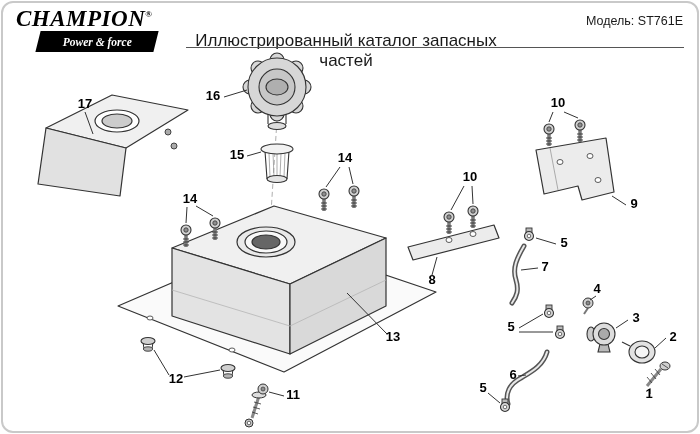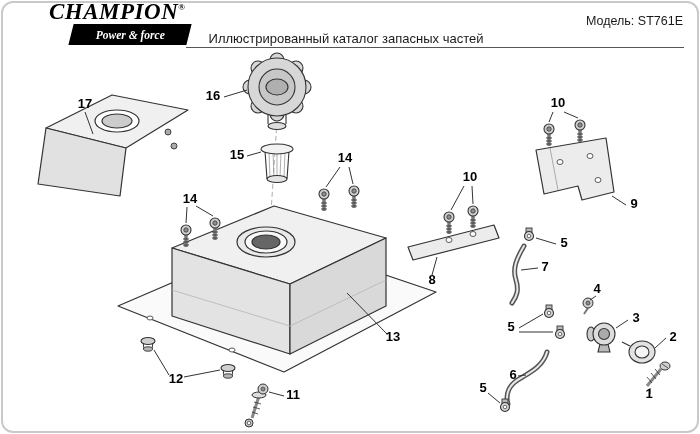--- a/index.html
+++ b/index.html
@@ -1,30 +1,30 @@
 <!DOCTYPE html>
 <html><head>
 <meta charset="utf-8">
 <style>
   html, body { margin:0; padding:0; width:700px; height:434px; background:#fff;
                font-family:"Liberation Sans", sans-serif; }
   body { position:relative; overflow:hidden; }
   .page-frame { position:absolute; left:1px; top:1px; width:694px; height:428px;
                 border:2px solid #c9c9c9; border-radius:12px; background:#fff; }
-  .logo { position:absolute; left:16px; top:0; width:172px;margin-left:33px; }
+  .logo { position:absolute; left:16px; top:7px; width:172px; }
   .logo-name { font-family:"Liberation Serif", serif; font-weight:bold; font-style:italic;
                font-size:23px; letter-spacing:0.5px; color:#000; line-height:1; white-space:nowrap; }
   .logo-reg { font-size:9px; vertical-align:super; font-style:normal; }
   .logo-banner { margin:1px 0 0 22px; width:118px; background:#000; color:#fff;
                  transform:skewX(-14deg); text-align:center; padding:1px 0 2px 0; }
   .logo-banner span { display:inline-block; transform:skewX(14deg);
                       font-family:"Liberation Serif", serif; font-style:italic;
                       font-weight:bold; font-size:11.5px; line-height:1.1; }
   .header-title { position:absolute; top:31px; left:192px; width:308px; text-align:center;
-                  font-size:13px; color:#1a1a1a; }
+                  font-size:17px; color:#1a1a1a; }
   .header-model { position:absolute; top:14px; right:17px; font-size:12.5px; color:#1a1a1a; }
   .header-rule { position:absolute; top:47px; left:186px; right:16px; height:0;
                  border-top:1.5px solid #555; }
   svg.diagram { position:absolute; left:0; top:0; }
   svg text { font-family:"Liberation Sans", sans-serif; font-size:13px; font-weight:bold;
              fill:#000; text-anchor:middle; }
   .leader { stroke:#333; stroke-width:1; }
 </style>
 </head>
 <body>

